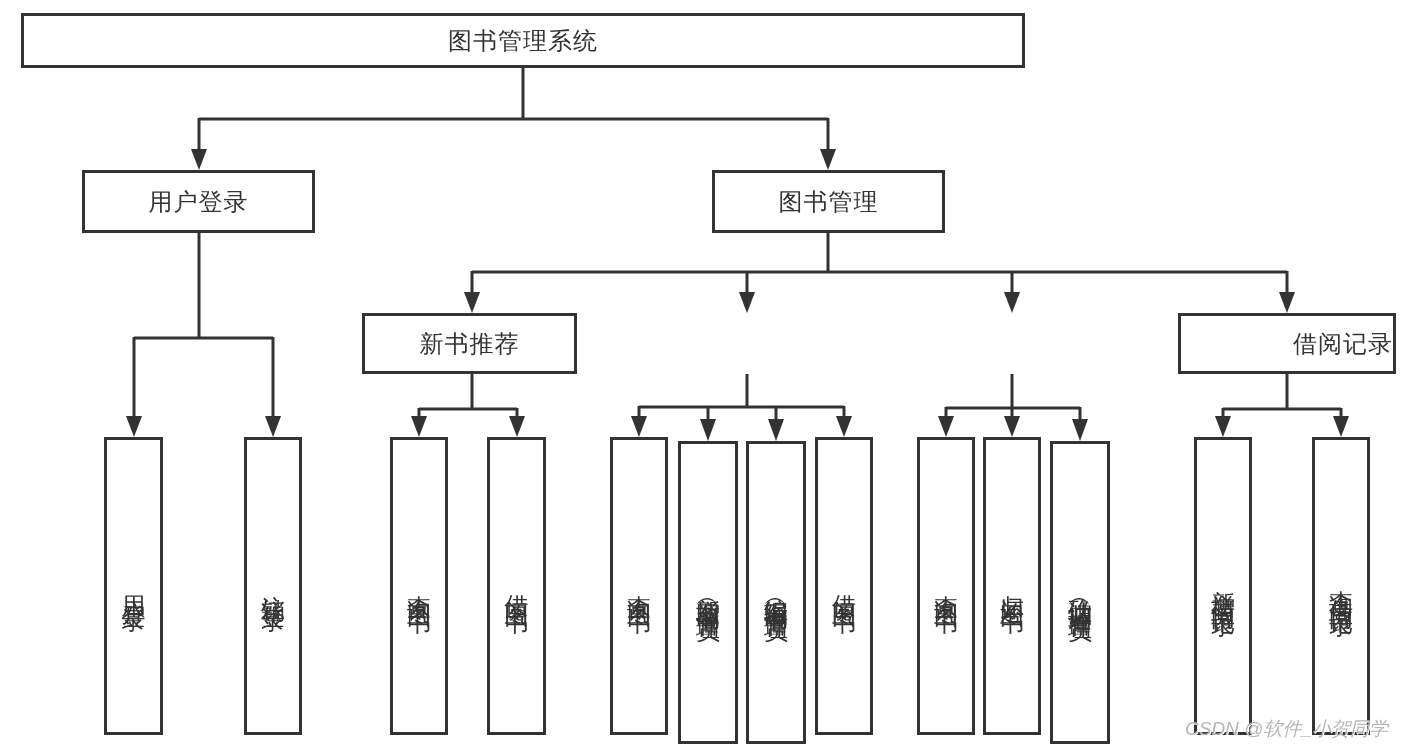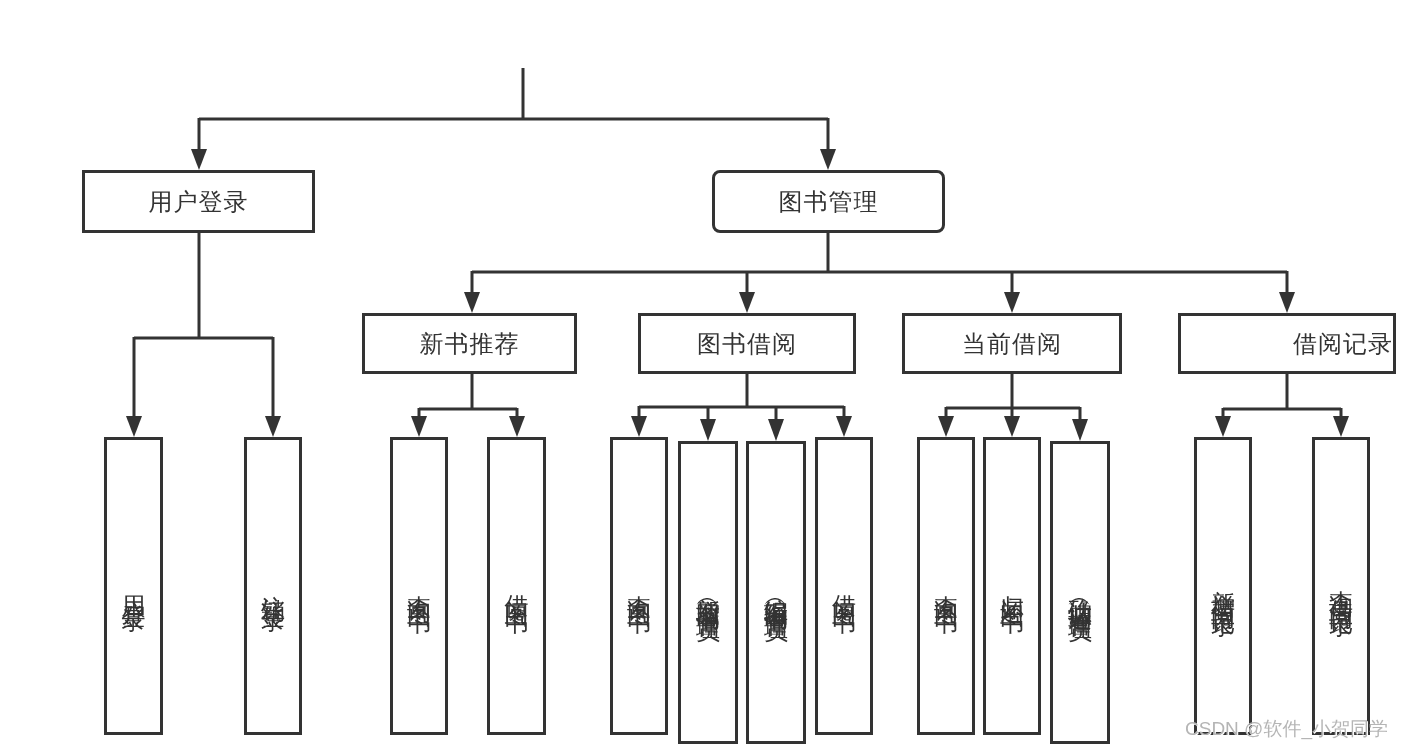--- a/index.html
+++ b/index.html
@@ -54,20 +54,21 @@
     letter-spacing:3px;
   }
   .watermark{
     position:absolute;
     left:1185px;
     top:716px;
     font-size:19px;
     color:var(--watermark);
     white-space:nowrap;
     text-shadow:1px 1px 0 #ffffff;
+    font-style:italic;
   }
 </style>
 </head>
 <body>
 
 <div class="canvas">
 
   <svg class="edges" viewBox="0 0 1405 747" xmlns="http://www.w3.org/2000/svg">
 
     <g>
@@ -137,37 +138,34 @@
     <g>
       <path class="edge" d="M1287 374 V409"></path>
       <path class="edge" d="M1223 409 H1341"></path>
       <path class="edge" d="M1223 408 V417"></path>
       <polygon class="arrowhead" points="1215,416 1231,416 1223,437"></polygon>
       <path class="edge" d="M1341 408 V417"></path>
       <polygon class="arrowhead" points="1333,416 1349,416 1341,437"></polygon>
     </g>
   </svg>
 
+  <div class="node h-node" style="left:21px;top:13px;width:1004px;height:55px;">
+    <span>图书管理系统</span>
+  </div>
 
   <div class="node h-node" style="left:82px;top:170px;width:233px;height:63px;">
     <span>用户登录</span>
   </div>
-  <div class="node h-node" style="left:712px;top:170px;width:233px;height:63px;border-radius:8px;">
+  <div class="node h-node" style="left:712px;top:170px;width:233px;height:63px;">
     <span>图书管理</span>
   </div>
 
   <div class="node h-node" style="left:362px;top:313px;width:215px;height:61px;">
     <span>新书推荐</span>
   </div>
-  <div class="node h-node" style="left:638px;top:313px;width:218px;height:61px;">
-    <span>图书借阅</span>
-  </div>
-  <div class="node h-node" style="left:902px;top:313px;width:220px;height:61px;">
-    <span>当前借阅</span>
-  </div>
   <div class="node h-node" style="left:1178px;top:313px;width:218px;height:61px;justify-content:flex-end;">
     <span>借阅记录</span>
   </div>
 
   <div class="node v-node" style="left:104px;top:437px;width:59px;height:298px;">
     <span>用户登录</span>
   </div>
   <div class="node v-node" style="left:244px;top:437px;width:58px;height:298px;">
     <span>注销登录</span>
   </div>

